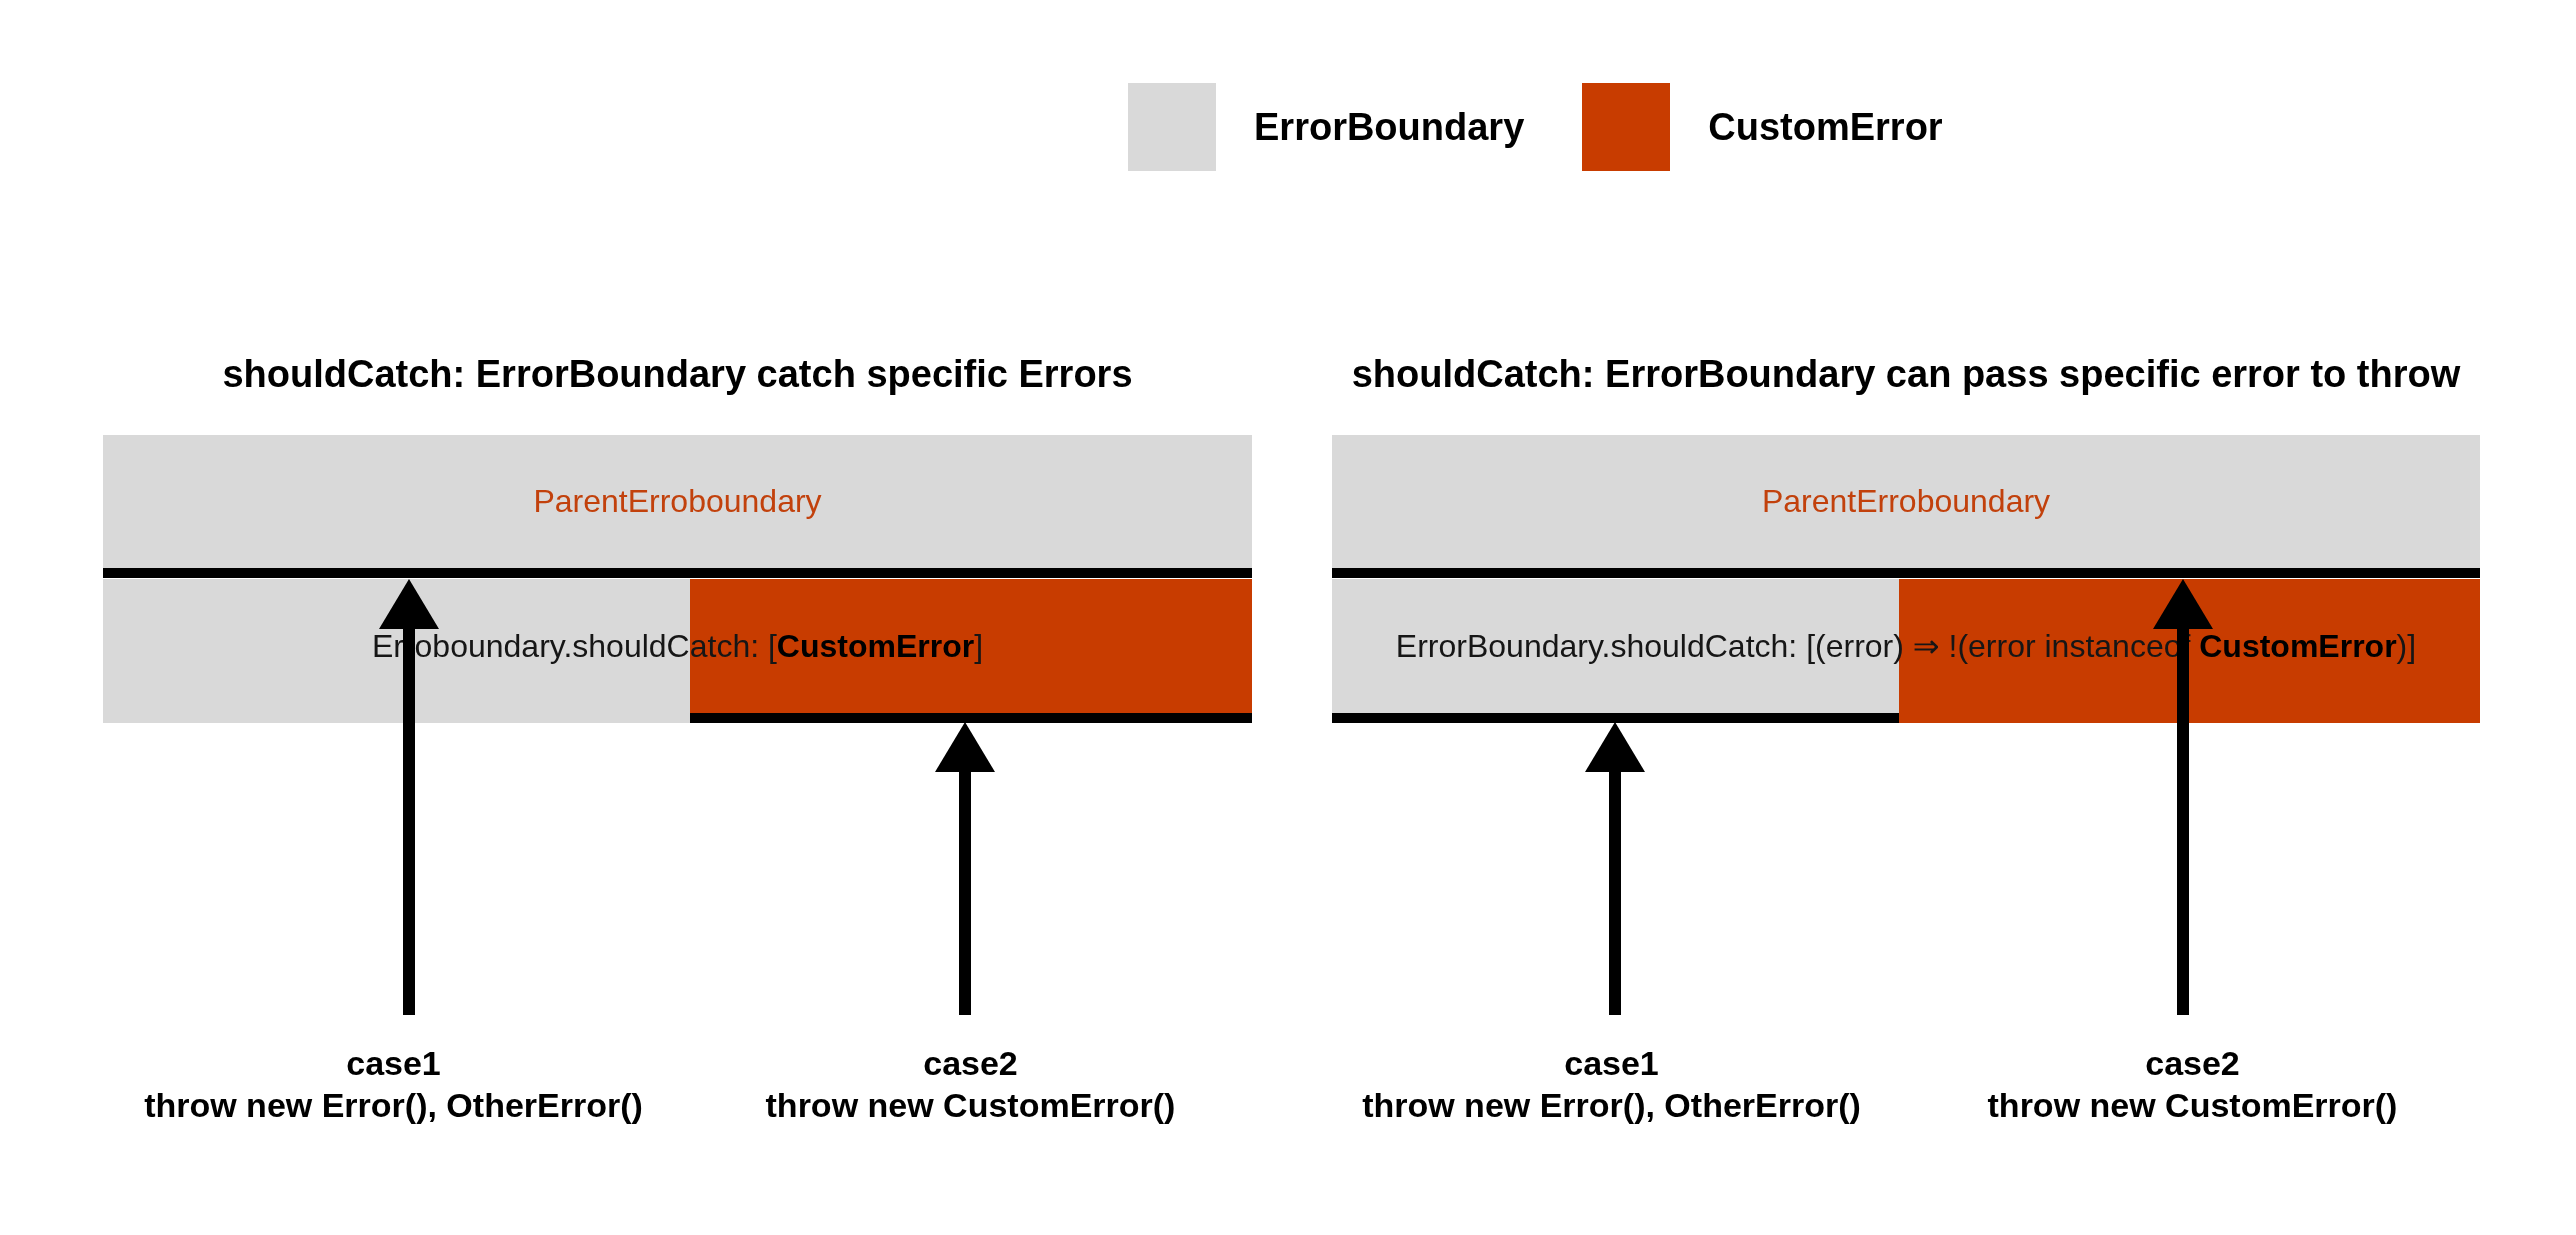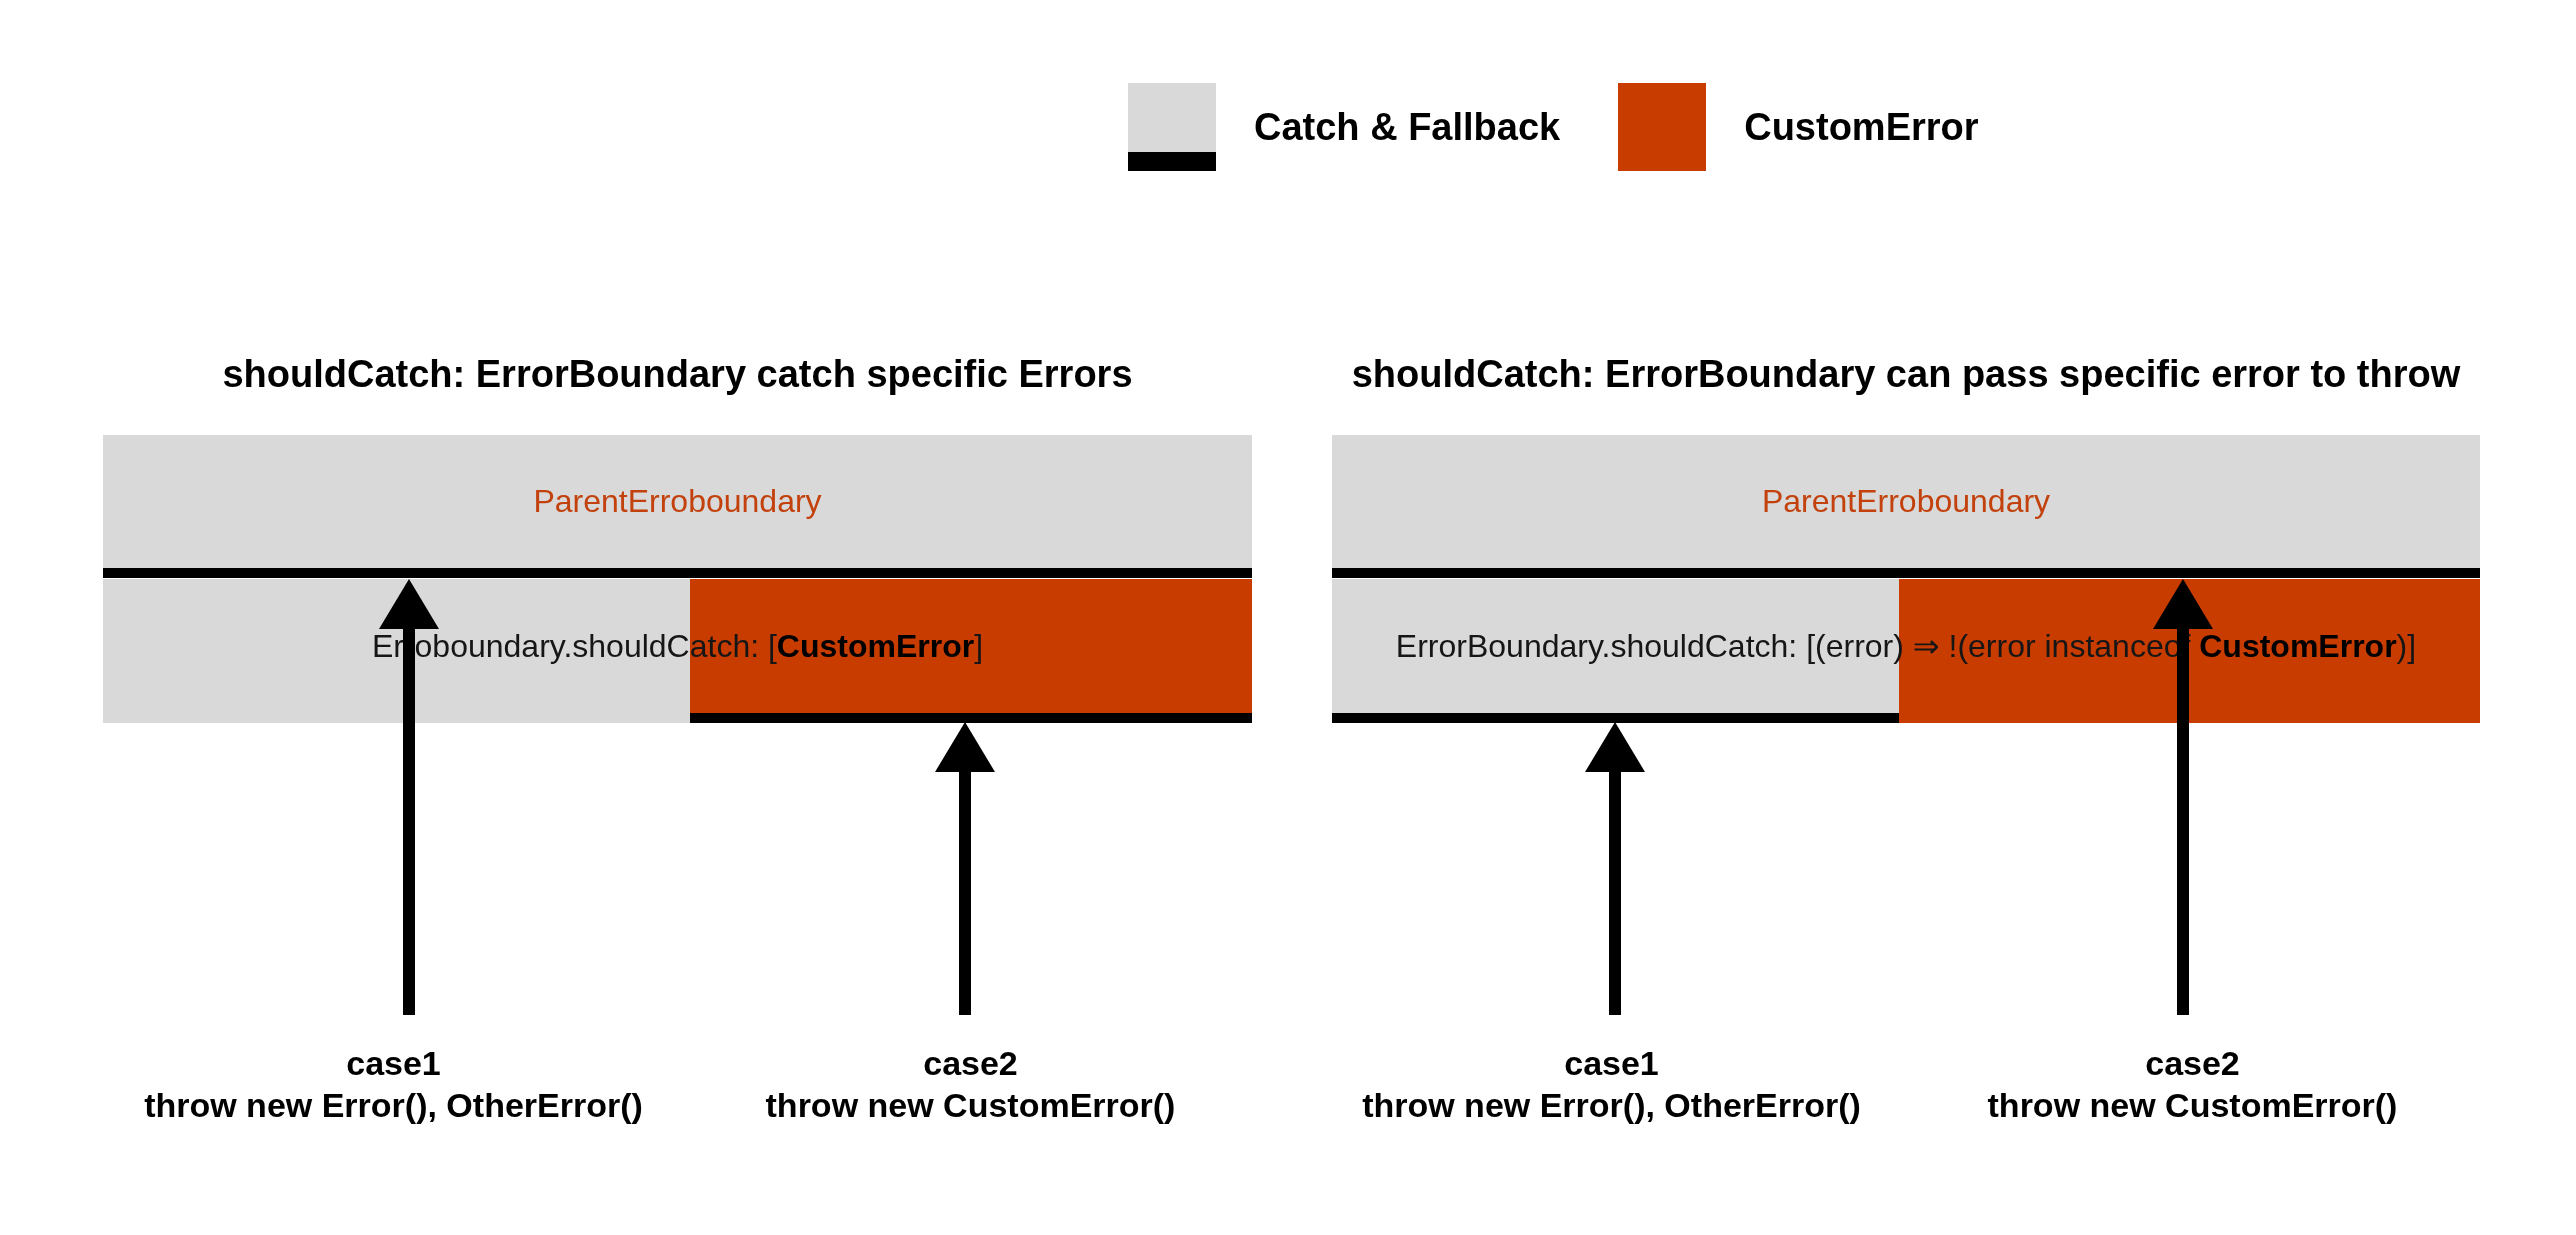--- a/index.html
+++ b/index.html
@@ -155,22 +155,22 @@
   .d1 .case-label-1 { left: -154px; }
   .d1 .case-label-2 { left: 427px; }
 </style>
 </head>
 <body>
 
 <div class="page">
 
   <div class="legend">
     <div class="legend-item">
-      <span class="swatch swatch-catch"></span>
-      <span class="legend-label">Catch &amp; Fallback</span>
+      <span class="swatch swatch-gray"></span>
+      <span class="legend-label">ErrorBoundary</span>
     </div>
     <div class="legend-item">
       <span class="swatch swatch-orange"></span>
       <span class="legend-label">CustomError</span>
     </div>
   </div>
 
   <div class="diagram d0">
     <div class="diagram-title">shouldCatch: ErrorBoundary catch specific Errors</div>
 

